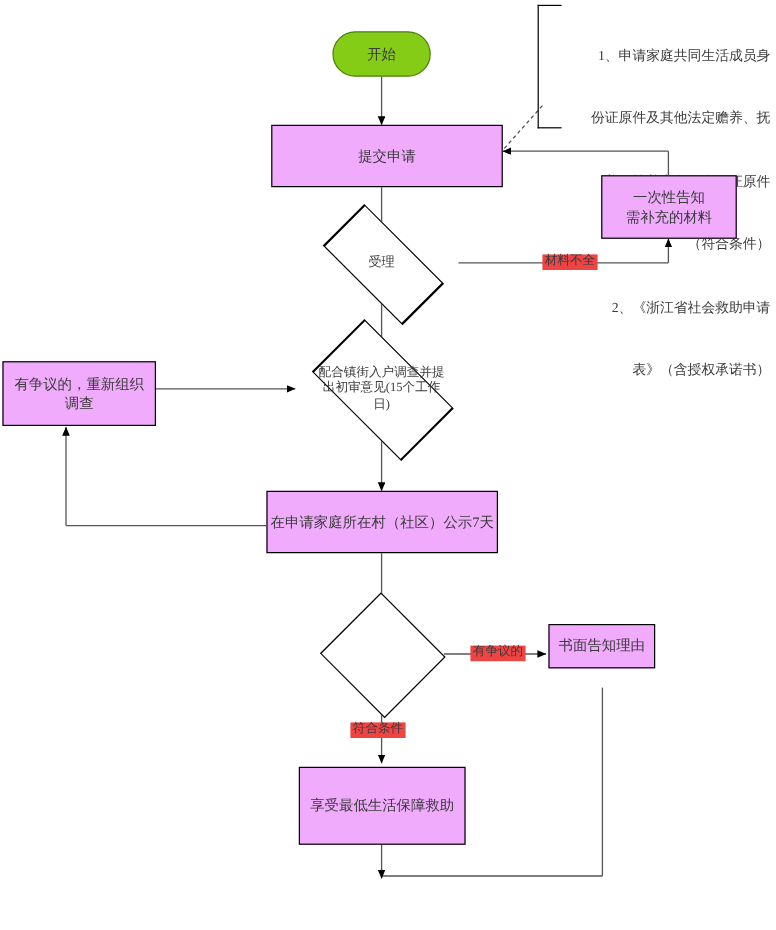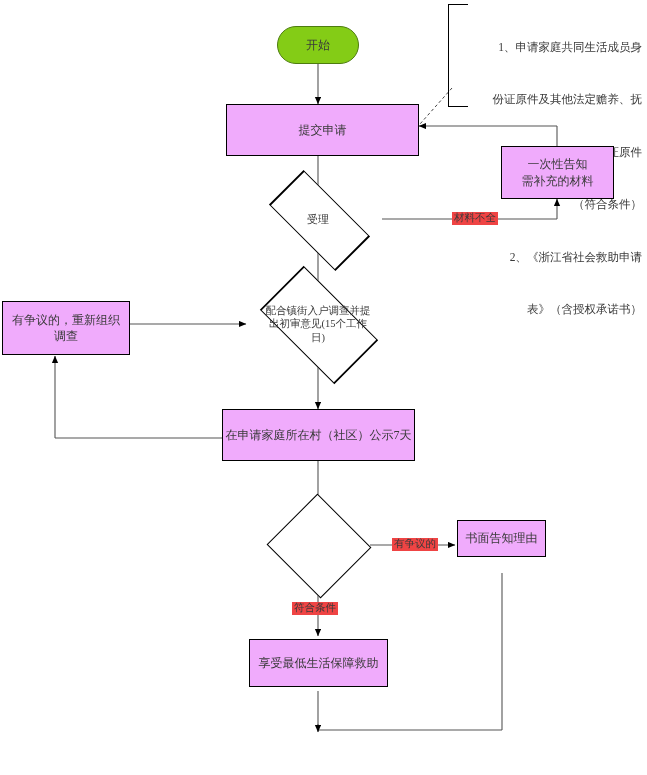--- a/index.html
+++ b/index.html
@@ -198,18 +198,18 @@
   </div>
 
   <div class="edge-label" style="left:392px; top:538px;">有争议的</div>
 
   <div class="node rect" style="left:457px; top:520px; width:89px; height:37px;">
     <span>书面告知理由</span>
   </div>
 
   <div class="edge-label" style="left:292px; top:602px;">符合条件</div>
 
-  <div class="node rect" style="left:249px; top:639px; width:139px; height:48px;">
+  <div class="node rect" style="left:249px; top:639px; width:139px; height:65px;">
     <span>享受最低生活保障救助</span>
   </div>
 
 
 </div>
 
 </body></html>

